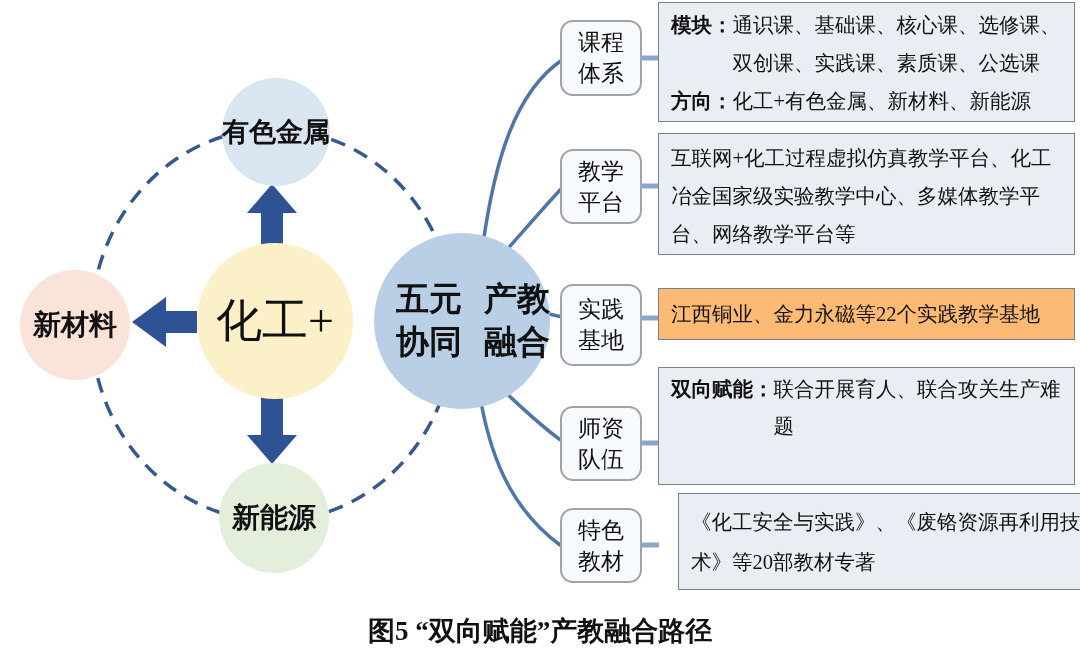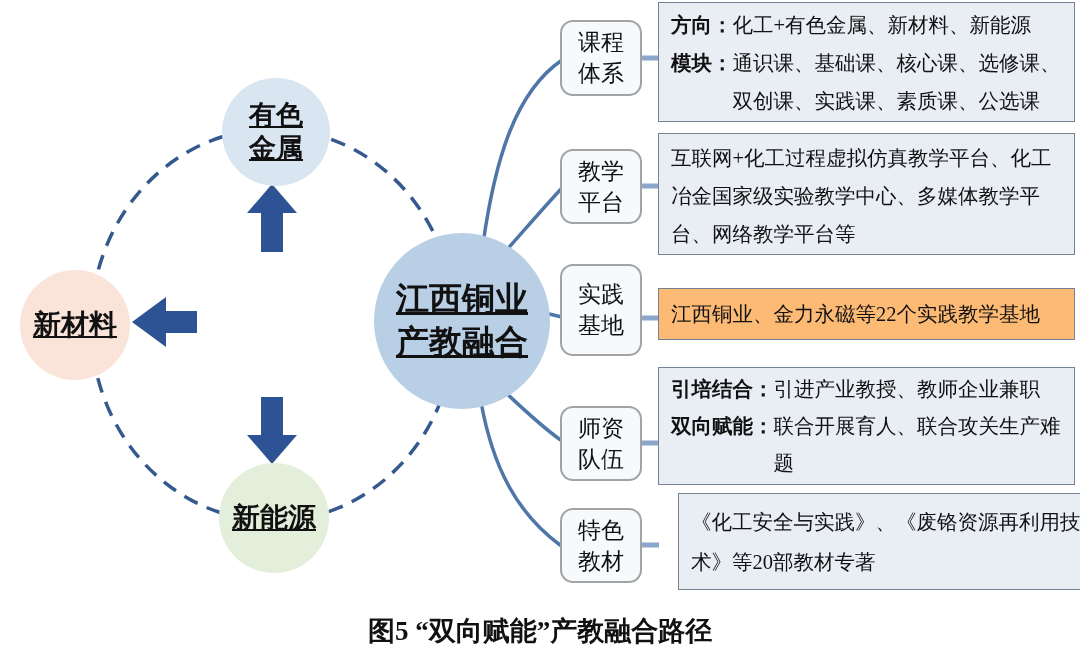--- a/index.html
+++ b/index.html
@@ -4,22 +4,22 @@
 <style>
   html,body { margin:0; padding:0; background:#ffffff; }
   .stage {
     position:relative; width:1080px; height:659px; background:#ffffff;
     font-family:"Liberation Serif","DejaVu Serif",serif; color:#111;
     overflow:hidden;
   }
   .overlay { position:absolute; left:0; top:0; }
   .circle {
     position:absolute; border-radius:50%;
-    display:flex; flex-direction:column; align-items:center; justify-content:center;
-    text-align:right; line-height:1.22;text-decoration:underline;
+    display:flex; flex-direction:row; align-items:center; justify-content:center;
+    text-align:right; line-height:1.22;
   }
   .hub-circle      { left:197px; top:243px; width:156px; height:156px; background:#fbf0c7; font-size:46px; }
   .sat-top         { left:222px; top:78px;  width:108px; height:108px; background:#d9e6f1; font-size:27px; font-weight:bold; }
   .sat-left        { left:20px;  top:270px; width:110px; height:110px; background:#fae4da; font-size:28px; font-weight:bold; }
   .sat-bottom      { left:219px; top:463px; width:110px; height:110px; background:#e4efdb; font-size:28px; font-weight:bold; }
   .main-circle     { left:374px; top:233px; width:176px; height:176px; background:#b8cfe6; font-size:33px; font-weight:bold; line-height:43px; }
   .label-box {
     position:absolute; left:560px; width:82px; box-sizing:border-box;
     background:#f7fafc; border:2px solid #a3a3a3; border-radius:13px;
     display:flex; flex-direction:column; align-items:center; justify-content:center;
@@ -77,57 +77,59 @@
   </div>
 
   <div class="circle sat-bottom" style="background: rgb(228, 239, 219);">
     <span>新能源</span>
   </div>
 
   <div class="circle sat-left" style="background: rgb(250, 228, 218);">
     <span>新材料</span>
   </div>
 
+  <div class="circle hub-circle" style="background: rgb(251, 240, 199);">
+    <span>化工+</span>
+  </div>
 
   <div class="circle main-circle" style="background: rgb(184, 207, 230);">
-    <span>江西铜业</span>
+    <span>五元协同</span>
     <span>产教融合</span>
   </div>
 
   <div class="label-box" style="top:20px;height:76px">
     <span>课程</span>
     <span>体系</span>
   </div>
   <div class="content-box lh38" style="top: 2px; height: 120px; background: rgb(233, 237, 244);">
+    <div class="crow" style="padding-left: 3em;"><span class="crow-label" style="margin-left: -3em;">模块：</span><span>通识课、基础课、核心课、选修课、双创课、实践课、素质课、公选课</span></div>
     <div class="crow" style="padding-left: 3em;"><span class="crow-label" style="margin-left: -3em;">方向：</span><span>化工+有色金属、新材料、新能源</span></div>
-    <div class="crow" style="padding-left: 3em;"><span class="crow-label" style="margin-left: -3em;">模块：</span><span>通识课、基础课、核心课、选修课、双创课、实践课、素质课、公选课</span></div>
   </div>
 
   <div class="label-box" style="top:149px;height:75px">
     <span>教学</span>
     <span>平台</span>
   </div>
   <div class="content-box lh38 pad5" style="top: 133px; height: 122px; background: rgb(233, 237, 244);">
     <div class="crow"><span class="crow-label"></span><span>互联网+化工过程虚拟仿真教学平台、化工冶金国家级实验教学中心、多媒体教学平台、网络教学平台等</span></div>
   </div>
 
-  <div class="label-box" style="top:264px;height:92px">
+  <div class="label-box" style="top:284px;height:82px">
     <span>实践</span>
     <span>基地</span>
   </div>
   <div class="content-box single" style="top: 288px; height: 52px; background: #fdba74;">
     <div class="crow"><span class="crow-label"></span><span>江西铜业、金力永磁等22个实践教学基地</span></div>
   </div>
 
   <div class="label-box" style="top:406px;height:75px">
     <span>师资</span>
     <span>队伍</span>
   </div>
   <div class="content-box lh37" style="top: 367px; height: 118px; background: rgb(233, 237, 244);">
-    <div class="crow" style="padding-left: 5em;"><span class="crow-label" style="margin-left: -5em;">引培结合：</span><span>引进产业教授、教师企业兼职</span></div>
     <div class="crow" style="padding-left: 5em;"><span class="crow-label" style="margin-left: -5em;">双向赋能：</span><span>联合开展育人、联合攻关生产难题</span></div>
   </div>
 
   <div class="label-box" style="top:508px;height:75px">
     <span>特色</span>
     <span>教材</span>
   </div>
   <div class="content-box lh40 pad8" style="top: 493px; height: 97px; background: rgb(233, 237, 244);">
     <div class="crow"><span class="crow-label"></span><span>《化工安全与实践》、《废铬资源再利用技术》等20部教材专著</span></div>
   </div>

